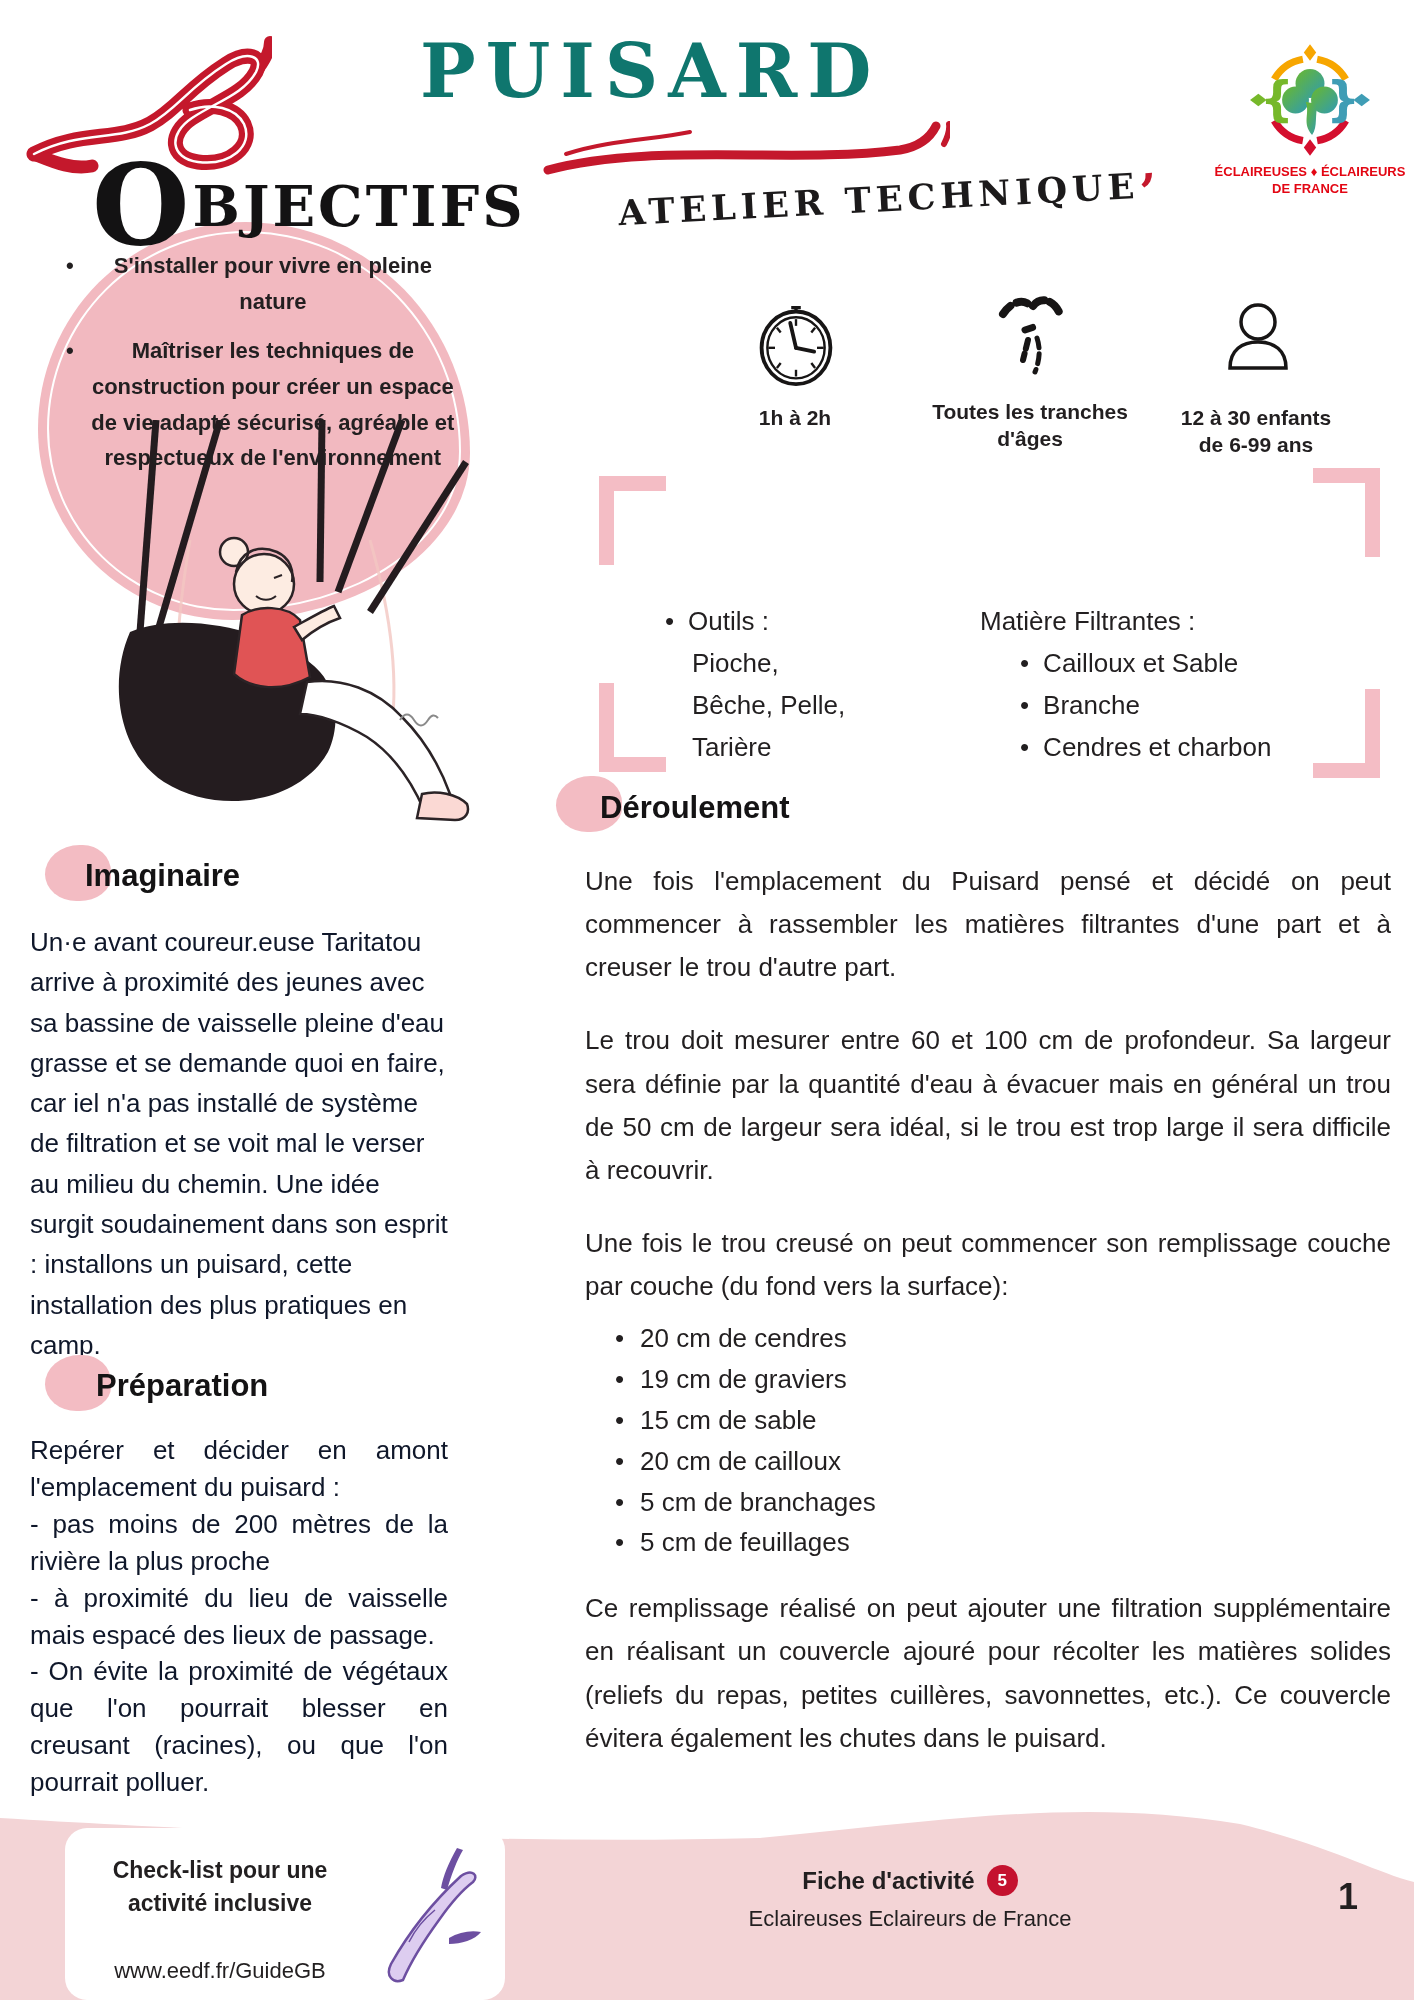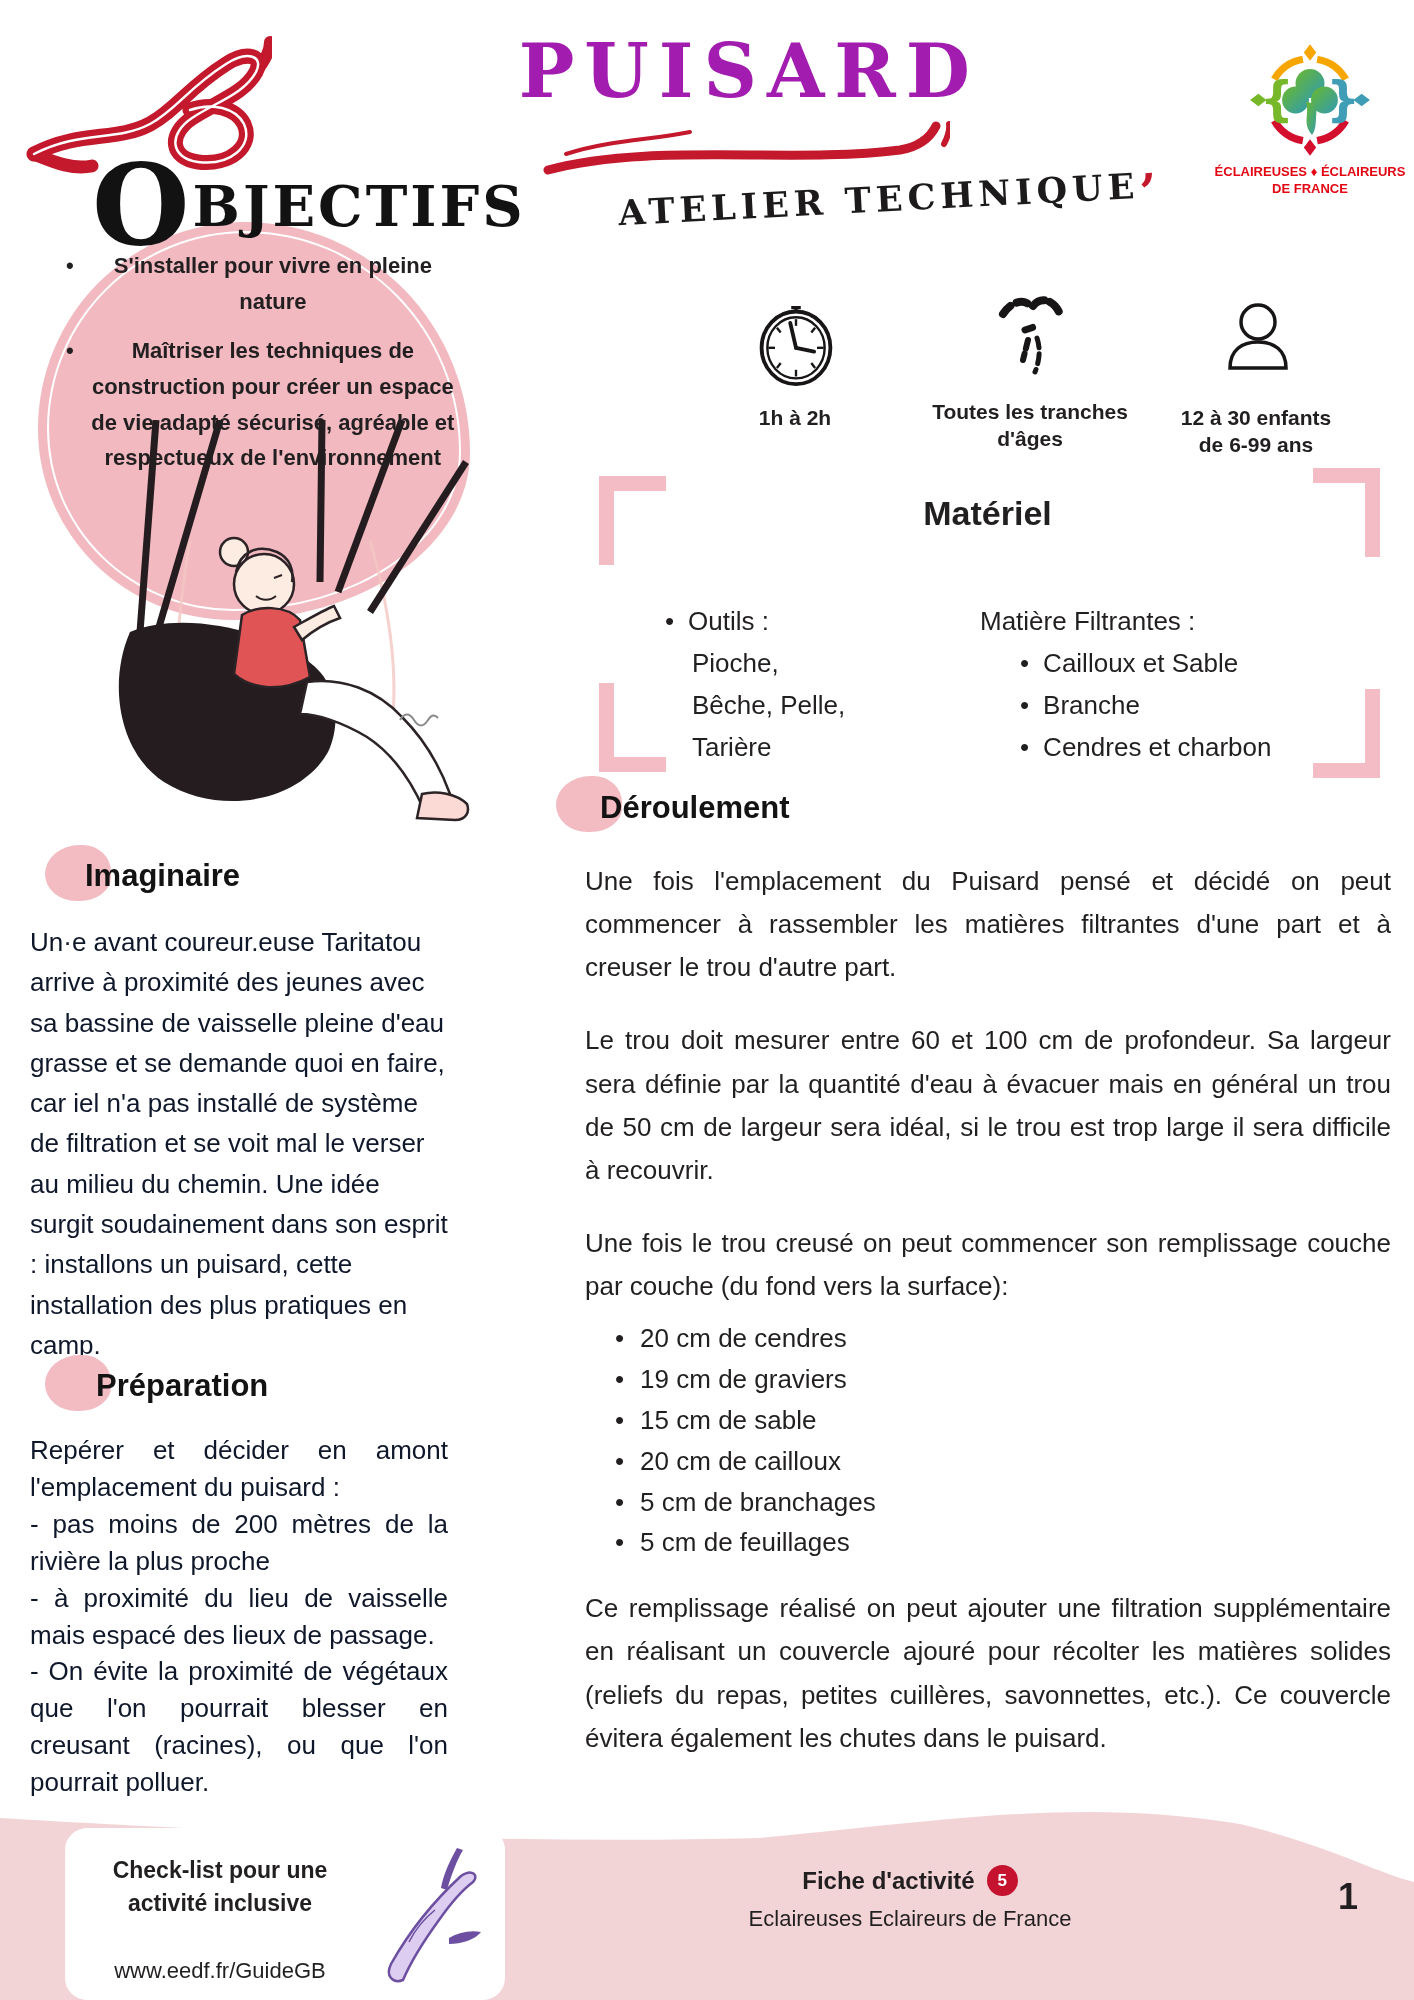--- a/index.html
+++ b/index.html
@@ -4,22 +4,22 @@
 <style>
   html,body{margin:0;padding:0;background:#e8e8e8;}
   .page{
     position:relative;width:1414px;height:2000px;margin:0 auto;
     background:#ffffff;overflow:hidden;
     font-family:"Liberation Sans",sans-serif;color:#221f20;
   }
   .abs{position:absolute;}
   
   .title{
-    font-size:74px;font-weight:700;letter-spacing:10px;color:#a21caf;
-    text-align:right;font-family:"DejaVu Serif",serif;
+    font-size:74px;font-weight:700;letter-spacing:10px;color:#0f766e;
+    text-align:left;font-family:"DejaVu Serif",serif;
   }
   .subtitle{
     font-size:35px;font-weight:700;letter-spacing:5px;color:#1c1a1b;
     transform:rotate(-3deg);font-family:"DejaVu Serif",serif;white-space:nowrap;
   }
   .subtitle .red-tick{color:#c4182c;font-size:50px;line-height:0;vertical-align:-12px;}
   .logo-box{width:220px;text-align:center;}
   .logo-text{font-size:13px;font-weight:700;color:#e30613;line-height:1.3;}
   
   .blob{
@@ -222,21 +222,20 @@
   <div class="abs meta-label" style="left:1146px;top:404px;width:220px;">
     <div>12 à 30 enfants</div>
     <div>de 6-99 ans</div>
   </div>
 
   <div class="abs" style="left:585px;top:466px;width:805px;height:314px;">
     <div class="abs bracket tl" style="left:14px;top:10px;"></div>
     <div class="abs bracket tr" style="right:10px;top:2px;"></div>
     <div class="abs bracket bl" style="left:14px;bottom:8px;"></div>
     <div class="abs bracket br" style="right:10px;bottom:2px;"></div>
-    <div class="abs materiel-heading" style="left:0;top:28px;width:100%;">Matériel</div>
     <div class="abs mat-col" style="left:80px;top:134px;">
       <div class="mat-row">
           <span>Outils :</span>
         </div>
       <div class="mat-indent">Pioche,</div>
       <div class="mat-indent">Bêche, Pelle,</div>
       <div class="mat-indent">Tarière</div>
     </div>
     <div class="abs mat-col" style="left:395px;top:134px;">
       <div>Matière Filtrantes :</div>

